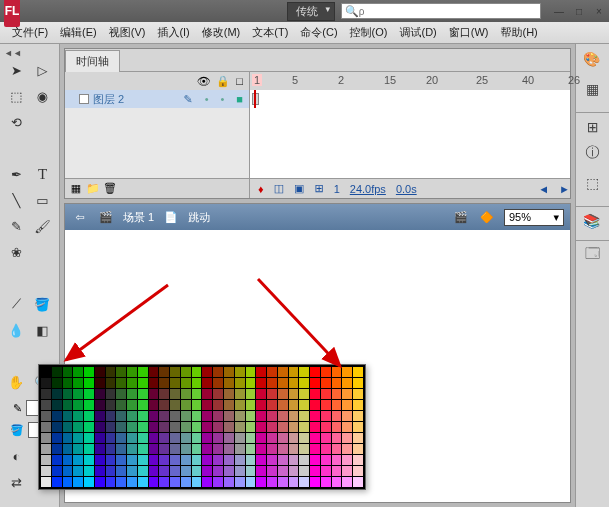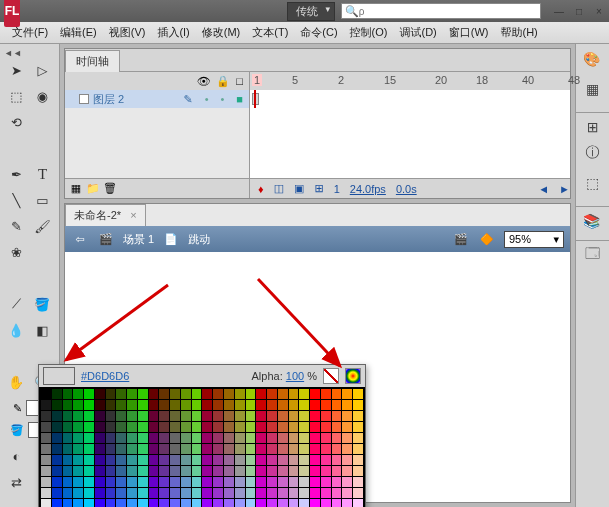--- a/index.html
+++ b/index.html
@@ -155,24 +155,24 @@
           <div class="tl-layercol">
             <span>👁</span>
             <span>🔒</span>
             <span>□</span>
           </div>
           <div class="tl-ruler">
             <span class="tick" style="left:2px;background:#ffcccc;padding:0 2px">1</span>
             <span class="tick" style="left:42px">5</span>
             <span class="tick" style="left:88px">2</span>
             <span class="tick" style="left:134px">15</span>
-            <span class="tick" style="left:185px">20</span>
-            <span class="tick" style="left:226px">18</span>
+            <span class="tick" style="left:176px">20</span>
+            <span class="tick" style="left:226px">25</span>
             <span class="tick" style="left:272px">40</span>
-            <span class="tick" style="left:318px">48</span>
+            <span class="tick" style="left:318px">26</span>
           </div>
         </div>
         <div class="layer-row">
           <div class="layer-name">
             <span class="pg"></span>
             <span>图层 2</span>
             <div class="layer-icons">
               <span>✎</span>
               <span style="color:#6a9">•</span>
               <span style="color:#6a9">•</span>
@@ -204,26 +204,20 @@
             <span class="fps">0.0s</span>
             <span style="flex:1"></span>
             <span>◄</span>
             <span>►</span>
           </div>
         </div>
       </div>
     </div>
 
     <div class="doc-panel">
-      <div>
-        <div class="doc-tab">
-          <span>未命名-2*</span>
-          <span class="x">×</span>
-        </div>
-      </div>
       <div class="edit-bar">
         <div class="btn">⇦</div>
         <div class="btn">🎬</div>
         <span>场景 1</span>
         <div class="btn">📄</div>
         <span>跳动</span>
         <div class="spacer"></div>
         <div class="btn">🎬</div>
         <div class="btn">🔶</div>
         <div class="zoom">
@@ -240,32 +234,20 @@
     <div class="rp">▦</div>
     <div class="rp sep">⊞</div>
     <div class="rp">ⓘ</div>
     <div class="rp">⬚</div>
     <div class="rp sep">📚</div>
     <div class="rp sep">🗔</div>
   </div>
 </div>
 
 <div class="color-pop">
-  <div class="cp-head">
-    <div class="cp-sw"></div>
-    <span class="cp-hex">#D6D6D6</span>
-    <div class="spacer"></div>
-    <span class="cp-alpha">
-      <span>Alpha:</span>
-      <span class="v">100</span>
-      <span>%</span>
-    </span>
-    <div class="cp-btn cp-no"></div>
-    <div class="cp-btn cp-wheel"></div>
-  </div>
   <div class="cp-grid" id="cpgrid">
       <div class="cp-cell" style="background: rgb(0, 0, 0);"></div>
       <div class="cp-cell" style="background: rgb(0, 51, 0);"></div>
       <div class="cp-cell" style="background: rgb(0, 102, 0);"></div>
       <div class="cp-cell" style="background: rgb(0, 153, 0);"></div>
       <div class="cp-cell" style="background: rgb(0, 204, 0);"></div>
       <div class="cp-cell" style="background: rgb(51, 0, 0);"></div>
       <div class="cp-cell" style="background: rgb(51, 51, 0);"></div>
       <div class="cp-cell" style="background: rgb(51, 102, 0);"></div>
       <div class="cp-cell" style="background: rgb(51, 153, 0);"></div>

